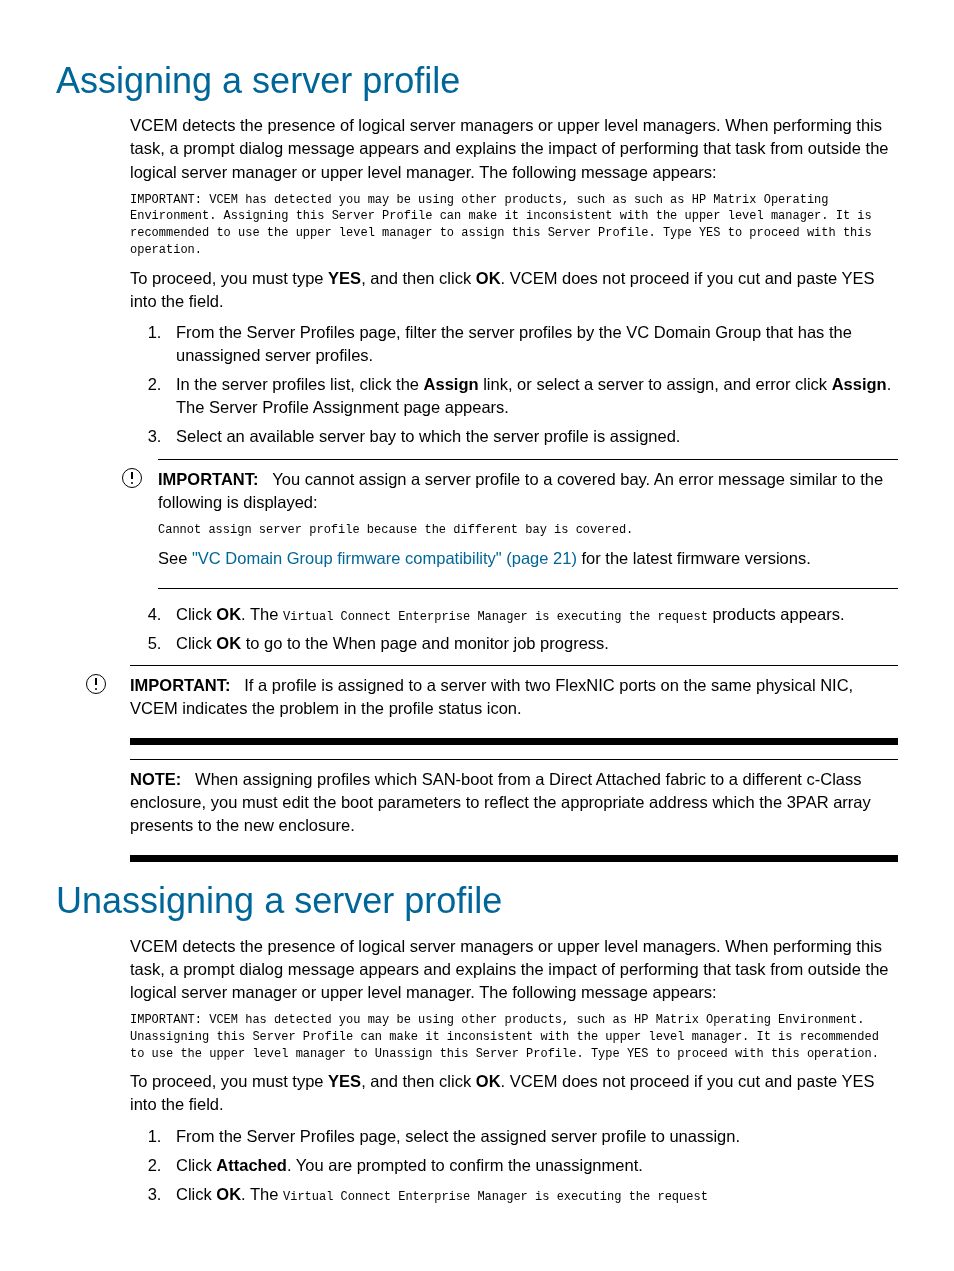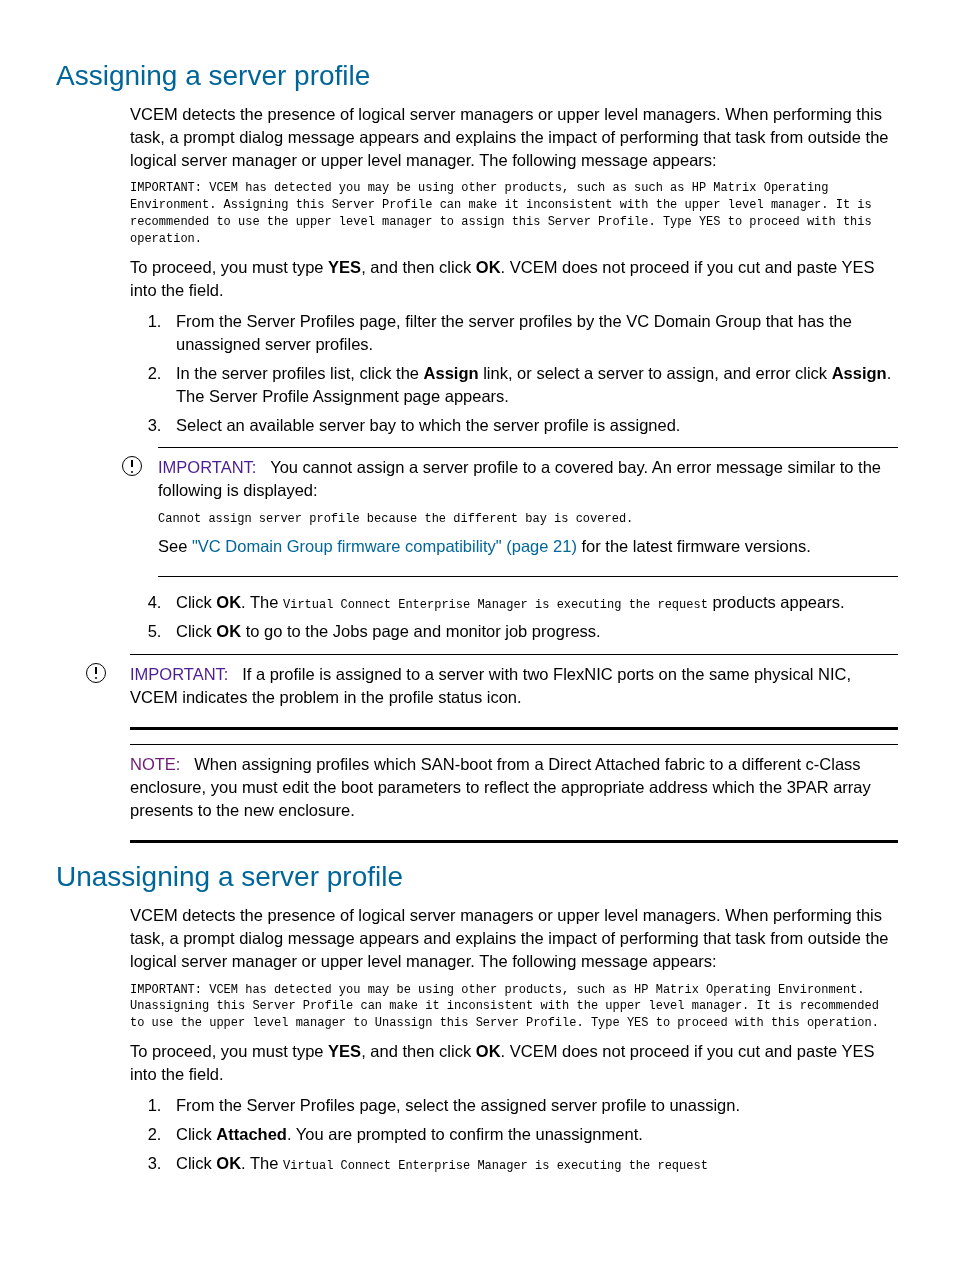--- a/index.html
+++ b/index.html
@@ -14,21 +14,21 @@
   }
   .page {
     padding: 56px 56px 40px 56px;
     box-sizing: border-box;
     position: relative;
     min-height: 1271px;
   }
   h2 {
     font-family: Arial, Helvetica, sans-serif;
     font-weight: 400;
-    font-size: 28px;
+    font-size: 36px;
     color: #006699;
     margin: 0 0 8px 0;
     letter-spacing: 0px;
   }
   .body-indent {
     margin-left: 74px;
   }
   p {
     margin: 0 0 8px 0;
   }
@@ -41,33 +41,33 @@
     margin: 6px 0 8px 0;
     padding-left: 36px;
   }
   ol li {
     padding-left: 10px;
     margin-bottom: 6px;
   }
   .b { font-weight: bold; }
   .callout {
     border-top: 1px solid #000;
-    border-bottom: 3px solid #000000;
+    border-bottom: 7px solid #000000;
     padding: 8px 0 10px 0;
     margin: 10px 0 14px 0;
     position: relative;
   }
   .callout.no-icon { margin-left: 0; }
   .important-label {
-    font-weight: normal;
-    color: #4c1d95;
+    font-weight: bold;
+    color: #000000;
   }
   .note-label {
-    font-weight: normal;
-    color: #701a75;
+    font-weight: bold;
+    color: #000000;
   }
   .icon-col {
     position: absolute;
     left: -36px;
     top: 8px;
     width: 20px;
     text-align: center;
   }
   .warn-icon {
     display: inline-block;
@@ -141,21 +141,21 @@
       <p>
         <span>See </span><a class="link">"VC Domain Group firmware compatibility" (page 21)</a><span> for the latest firmware versions.</span>
       </p>
     </div>
 
     <ol start="4">
       <li>
         <span>Click </span><span class="b">OK</span><span>. The </span><span class="mono">Virtual Connect Enterprise Manager is executing the request</span><span> products appears.</span>
       </li>
       <li>
-        <span>Click </span><span class="b">OK</span><span> to go to the Jobs page and monitor job progress.</span>
+        <span>Click </span><span class="b">OK</span><span> to go to the When page and monitor job progress.</span>
       </li>
     </ol>
 
     <div class="callout" style="margin-left:0;">
       <div class="icon-col" style="left:-44px;"><span class="warn-icon"></span></div>
       <p>
         <span class="important-label">IMPORTANT:</span>&nbsp;&nbsp;&nbsp;<span>If a profile is assigned to a server with two FlexNIC ports on the same physical NIC, VCEM indicates the problem in the profile status icon.</span>
       </p>
     </div>
 

